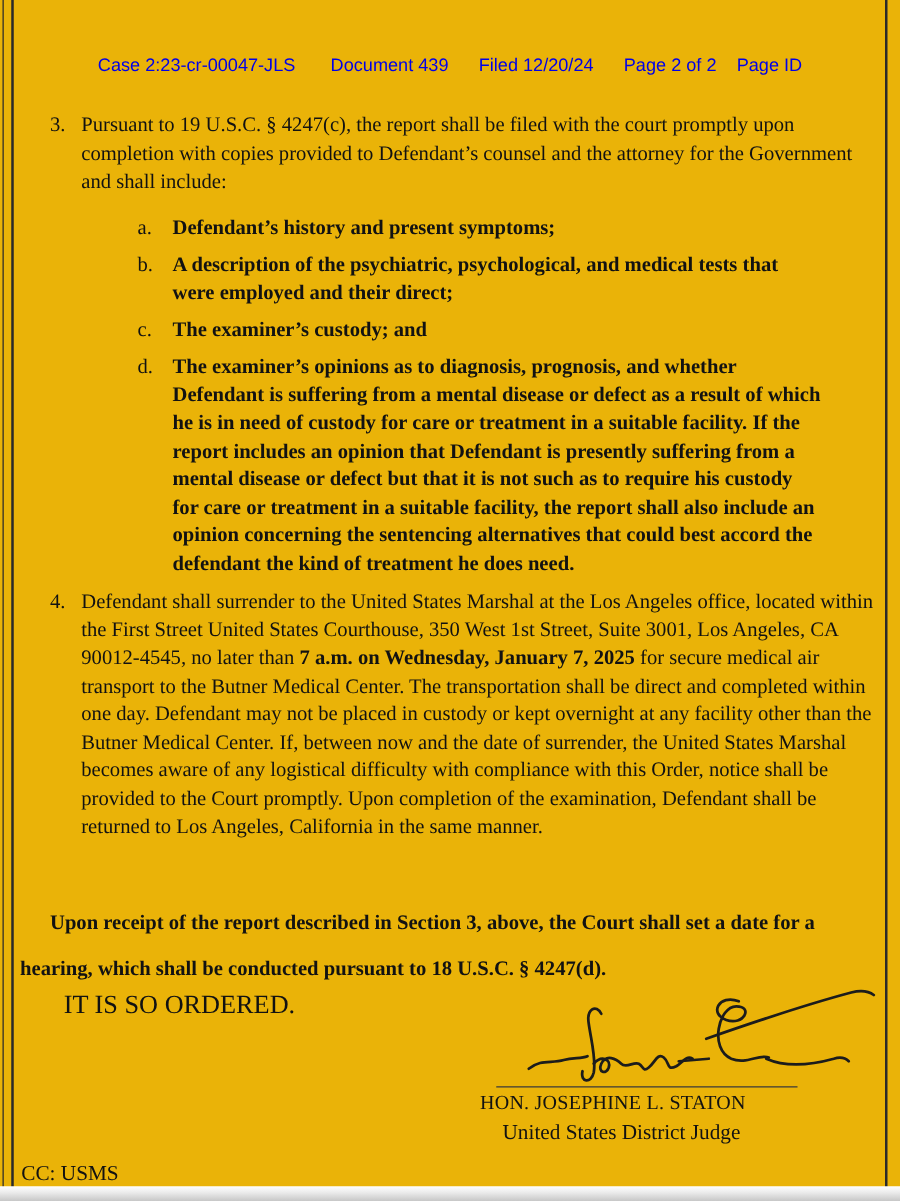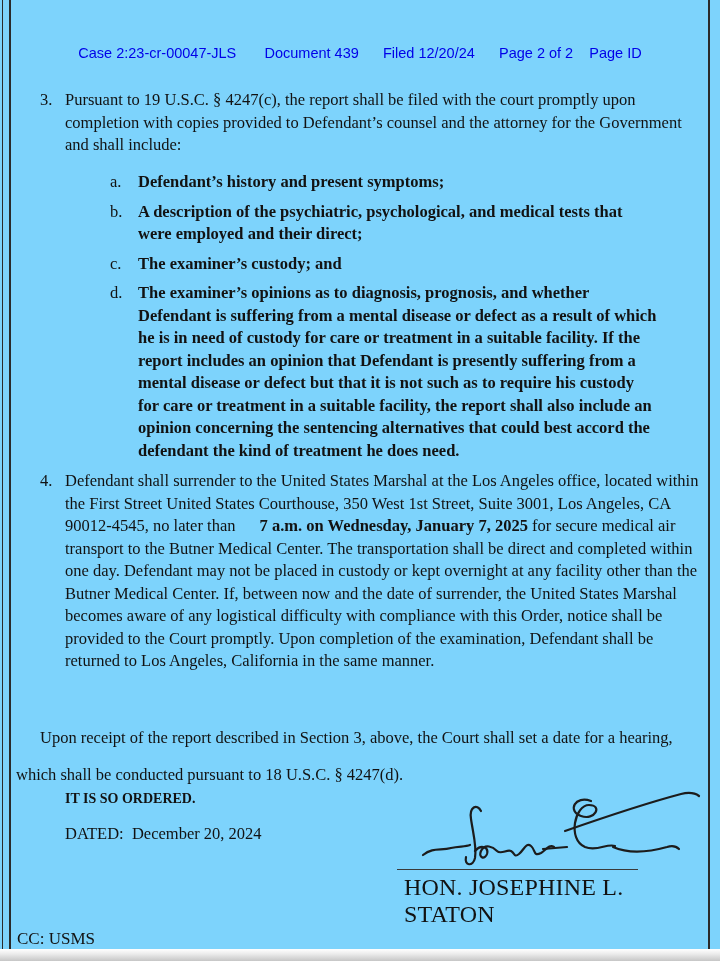--- a/index.html
+++ b/index.html
@@ -1,19 +1,19 @@
 <!DOCTYPE html>
 <html><head>
 <meta charset="utf-8">
 <style>
   html,body{margin:0;padding:0;background:#fff;}
   .page{
     position:relative;
     width:720px;height:961px;
-    background:#7dd3fc;
+    background:#eab308;
     font-family:"Liberation Serif", serif;
     color:#121212;
     overflow:hidden;
   }
   
   .edge{position:absolute;top:0;bottom:0;background:#2a2a2a;}
   .edge-l1{left:2px;width:1px;}
   .edge-l2{left:9px;width:2px;}
   .edge-r{left:708px;width:2px;}
   .bottom-fade{
@@ -37,31 +37,31 @@
   .p4{top:470px;left:40px;width:668px;}
   .p4 .ptext{width:643px;}
 
   .sublist{position:absolute;top:171px;left:110px;width:548px;font-size:16.5px;line-height:22.5px;}
   .subitem{display:flex;margin-bottom:7px;}
   .subitem .letter{flex:none;width:28px;}
   .subitem .stext{flex:1;font-weight:bold;}
 
   .closing{
     position:absolute;top:719px;left:16px;width:672px;
-    font-size:16.5px;line-height:37px;text-indent:24px;
+    font-size:16.5px;line-height:37px;text-indent:24px;font-weight:bold;
   }
-  .ordered{position:absolute;top:791px;left:65px;font-size:14px;font-weight:bold;}
+  .ordered{position:absolute;top:791px;left:51px;font-size:21px;font-weight:normal;}
   .dated{position:absolute;top:824px;left:65px;font-size:16.5px;white-space:pre;}
 
   .signature-svg{position:absolute;left:415px;top:787px;width:287px;height:86px;}
   .sig-line{position:absolute;left:397px;top:869px;width:241px;border-top:1.5px solid #3a3a3a;}
-  .sig-name{position:absolute;left:404px;top:874px;font-size:24px;letter-spacing:.2px;}
+  .sig-name{position:absolute;left:384px;top:874px;font-size:16px;letter-spacing:.2px;}
   .sig-title{position:absolute;left:402px;top:896px;font-size:17px;}
   .cc{position:absolute;left:17px;top:929px;font-size:17px;font-weight:normal;}
-  b{font-weight:bold;margin-left:20px;}
+  b{font-weight:bold;}
 </style>
 </head>
 <body>
 
 <div class="page">
 
   <div class="edge edge-l1"></div>
   <div class="edge edge-l2"></div>
   <div class="edge edge-r"></div>
   <div class="bottom-fade"></div>
@@ -96,31 +96,31 @@
 
   <div class="num-para p4">
     <span class="num">4.</span>
     <div class="ptext"><span>Defendant shall surrender to the United States Marshal at the Los Angeles office, located within the First Street United States Courthouse, 350 West 1st Street, Suite 3001, Los Angeles, CA 90012-4545, no later than </span><b>7 a.m. on Wednesday, January 7, 2025</b><span> for secure medical air transport to the Butner Medical Center.  The transportation shall be direct and completed within one day.  Defendant may not be placed in custody or kept overnight at any facility other than the Butner Medical Center.  If, between now and the date of surrender, the United States Marshal becomes aware of any logistical difficulty with compliance with this Order, notice shall be provided to the Court promptly.  Upon completion of the examination, Defendant shall be returned to Los Angeles, California in the same manner.</span></div>
   </div>
 
   <div class="closing">Upon receipt of the report described in Section 3, above, the Court shall set a date for a hearing, which shall be conducted pursuant to 18 U.S.C. § 4247(d).</div>
 
   <div class="ordered">IT IS SO ORDERED.</div>
 
-  <div class="dated">DATED:  December 20, 2024</div>
 
   <svg class="signature-svg" viewBox="0 0 287 86" fill="none" xmlns="http://www.w3.org/2000/svg">
     <g stroke="#1c1c1c" stroke-width="2.2" stroke-linecap="round" fill="none">
       <path d="M8,68 C18,60 26,64 36,61 C44,59 50,60 55,58"></path>
       <path d="M66,24 C62,16 54,20 56,32 C58,46 62,60 60,71 C58,80 49,79 51,70"></path>
       <path d="M60,64 C66,57 74,60 72,67 C70,73 63,71 66,64 C70,56 78,60 82,64 C86,68 92,62 96,64 C100,66 99,71 104,67 C109,63 111,55 116,59 C121,63 118,70 126,66 C131,63 134,57 139,60"></path>
       <path d="M128,62 L152,60"></path>
       <path d="M176,14 C160,8 152,24 166,29 C180,34 188,18 174,18 C160,18 152,52 170,60 C182,65 192,56 200,59"></path>
       <path d="M150,44 C190,30 232,16 266,7 C274,5 280,6 284,9"></path>
       <path d="M198,60 C214,67 234,65 252,60 C258,58 262,60 264,62"></path>
     </g>
   </svg>
   <div class="sig-line"></div>
   <div class="sig-name">HON. JOSEPHINE L. STATON</div>
+  <div class="sig-title">United States District Judge</div>
 
   <div class="cc">CC: USMS</div>
 
 </div>
 
 </body></html>

